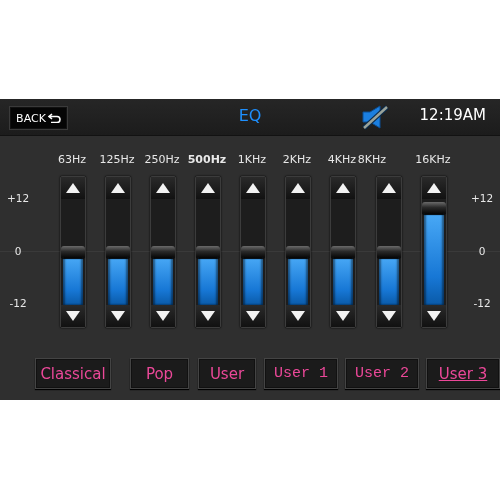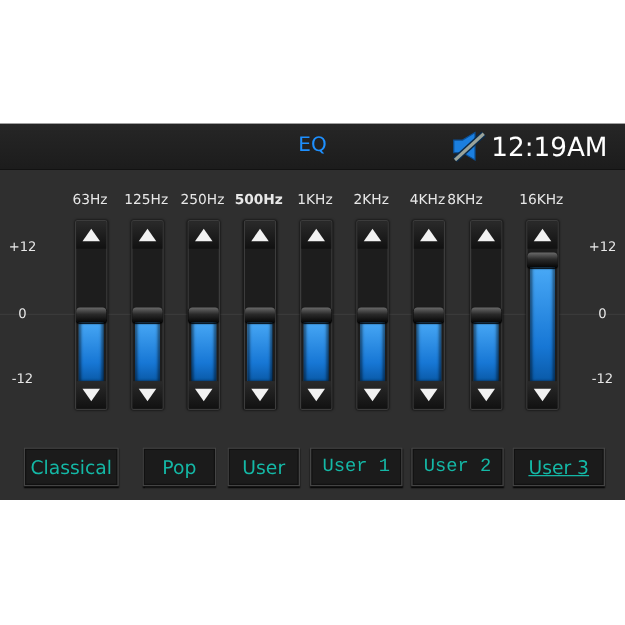--- a/index.html
+++ b/index.html
@@ -3,39 +3,45 @@
 <meta charset="utf-8">
 <style>
   html, body { margin:0; padding:0; background:#ffffff; }
   body { width:500px; height:500px; position:relative; overflow:hidden; font-family:"DejaVu Sans", sans-serif; }
   .screen { position:absolute; left:0; top:99px; width:500px; height:301px; background:#2f2f2f; }
   .header { position:absolute; left:0; top:0; width:500px; height:36px; background:linear-gradient(#262626,#1c1c1c); border-bottom:1px solid #121212; }
   .back-btn { position:absolute; left:9px; top:7px; width:57px; height:22px; background:#050505; border:1px solid #3a3a3a; box-shadow:inset 0 0 0 1px #111; color:#fff; font-size:11px; display:flex; align-items:center; justify-content:center; gap:2px; cursor:pointer; }
   .back-btn svg { width:13px; height:10px; }
   .title { position:absolute; left:0; right:0; top:7px; text-align:center; color:#1e90ff; font-size:16px; }
   .mute-icon { position:absolute; left:360px; top:5px; width:30px; height:26px; cursor:pointer; }
-  .clock { position:absolute; right:14px; top:7px; color:#fff; font-size:21px; }
+  .clock { position:absolute; right:14px; top:7px; color:#fff; font-size:15px; }
   .freq-label { position:absolute; top:153px; width:50px; margin-left:-25px; text-align:center; color:#e8e8e8; font-size:11px; }
   .scale { position:absolute; color:#e8e8e8; font-size:10.5px; width:30px; text-align:center; }
   .zero-line { position:absolute; left:0; width:500px; height:1px; background:#3a3a3a; }
   .slider { position:absolute; top:176px; width:24px; height:150px; margin-left:-12px; background:#1d1d1d; border:1px solid #3c3c3c; border-radius:2px; box-shadow:0 0 2px #000; }
   .arrow-btn { position:absolute; left:0; width:24px; height:22px; background:linear-gradient(#2a2a2a,#111); cursor:pointer; display:flex; align-items:center; justify-content:center; }
   .arrow-btn.up { top:0; }
   .arrow-btn.down { bottom:0; }
   .tri-up { width:0; height:0; border-left:7px solid transparent; border-right:7px solid transparent; border-bottom:10px solid #f2f2f2; }
   .tri-down { width:0; height:0; border-left:7px solid transparent; border-right:7px solid transparent; border-top:10px solid #f2f2f2; }
   .fill { position:absolute; left:2px; width:20px; background:linear-gradient(#4aaaf7,#1777d5 70%,#0a5aa8); box-shadow:inset 2px 0 2px rgba(0,0,0,.45), inset -2px 0 2px rgba(0,0,0,.45); }
   .knob { position:absolute; left:0; width:24px; height:12px; background:linear-gradient(#6a6a6a,#2a2a2a 45%,#050505); border-radius:3px; cursor:grab; box-shadow:0 1px 1px #000; }
-  .preset { position:absolute; top:358px; height:29px; background:#1b1b1b; border:1px solid #444; box-shadow:inset 0 0 0 1px #111, 0 1px 1px #000; color:#14b8a6; font-size:15px; display:flex; align-items:center; justify-content:center; cursor:pointer; }
+  .preset { position:absolute; top:358px; height:29px; background:#1b1b1b; border:1px solid #444; box-shadow:inset 0 0 0 1px #111, 0 1px 1px #000; color:#ec4899; font-size:15px; display:flex; align-items:center; justify-content:center; cursor:pointer;margin-left:16px; }
 </style>
 </head>
 <body>
 
 <div class="screen">
   <div class="header">
+    <div class="back-btn">
+      <span>BACK</span>
+      <svg viewBox="0 0 13 10">
+          <path d="M4 1 L1 3.5 L4 6 M1 3.5 H9 A3 3 0 0 1 9 9.5 H3" fill="none" stroke="#fff" stroke-width="1.6"></path>
+        </svg>
+    </div>
     <div class="title">EQ</div>
     <svg class="mute-icon" viewBox="0 0 30 26">
       <path d="M3 8 H10 L20 2 V24 L10 18 H3 Z" fill="#1b7fe0" stroke="#0b4f95" stroke-width="1"></path>
       <line x1="4" y1="24" x2="27" y2="3" stroke="#0a2a4a" stroke-width="5"></line>
       <line x1="4" y1="24" x2="27" y2="3" stroke="#9aa39a" stroke-width="2.5"></line>
     </svg>
     <div class="clock">12:19AM</div>
   </div>
 </div>
 

